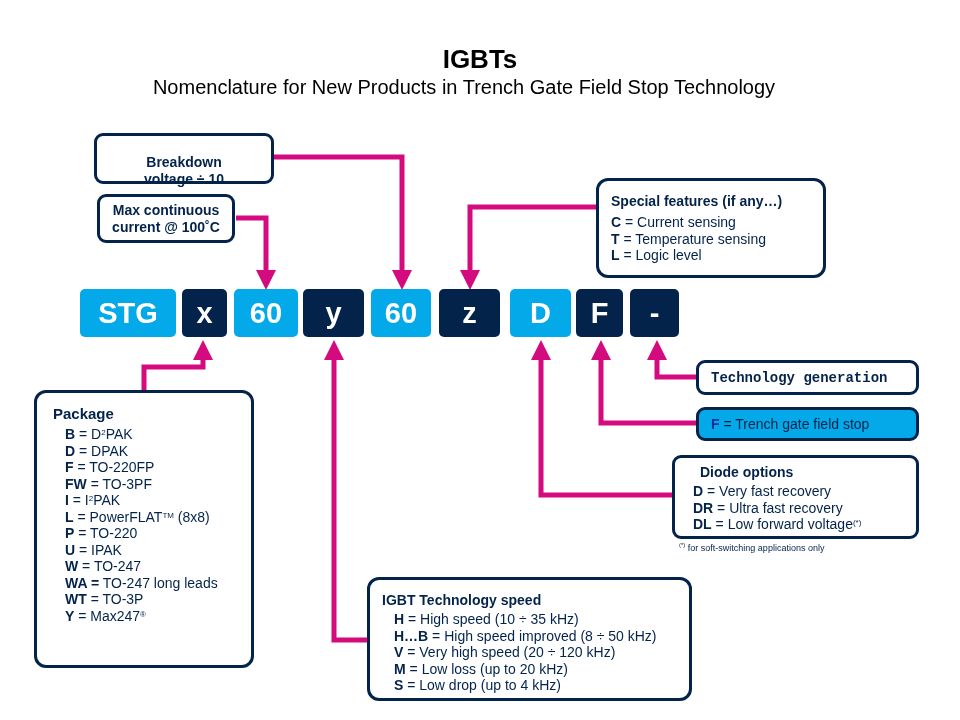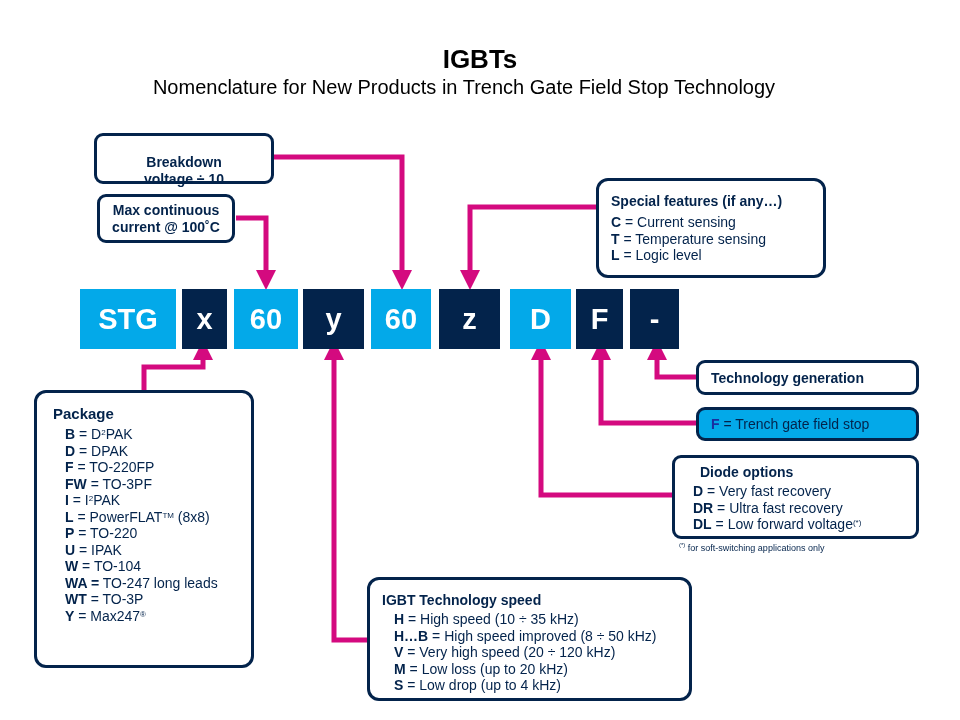--- a/index.html
+++ b/index.html
@@ -1,21 +1,21 @@
 <!DOCTYPE html>
 <html><head>
 <meta charset="utf-8">
 <style>
   html, body { margin:0; padding:0; }
   body { width:960px; height:720px; background:#ffffff; position:relative; overflow:hidden;
          font-family:"Liberation Sans", sans-serif; color:#03234b; }
   .title { position:absolute; left:0; width:960px; text-align:center; top:44px; font-size:26px; font-weight:bold; color:#000; }
   .subtitle { position:absolute; left:12px; width:904px; text-align:center; top:76px; font-size:20px; color:#000; }
   svg.wires { position:absolute; left:0; top:0; width:960px; height:720px; }
-  .code { position:absolute; top:289px; height:60px; border-radius:0; color:#fff; font-weight:bold;
+  .code { position:absolute; top:289px; height:48px; border-radius:5px; color:#fff; font-weight:bold;
           font-size:29px; display:flex; align-items:center; justify-content:center; }
   .light { background:#03a9e9; }
   .dark { background:#03234b; }
   .box { position:absolute; border:3px solid #03234b; border-radius:12px; background:#fff; box-sizing:border-box; }
   .box.small { border-radius:9px; }
   .btitle { font-weight:bold; font-size:14px; color:#03234b; }
   .line { font-size:14px; color:#03234b; line-height:16.5px; white-space:nowrap; }
   .line b { font-weight:bold; }
   .center { text-align:center; }
   sup { font-size:8px; vertical-align:top; position:relative; top:-1px; }
@@ -84,39 +84,39 @@
   <div class="btitle" style="margin-bottom:4px;font-size:15px;">Package</div>
   <div style="padding-left:12px;">
     <div class="line"><b>B</b><span> = D</span><sup>2</sup><span>PAK</span></div>
     <div class="line"><b>D</b><span> = DPAK</span></div>
     <div class="line"><b>F</b><span> = TO-220FP</span></div>
     <div class="line"><b>FW</b><span> = TO-3PF</span></div>
     <div class="line"><b>I</b><span> = I</span><sup>2</sup><span>PAK</span></div>
     <div class="line"><b>L</b><span> = PowerFLAT</span><sup>TM</sup><span>  (8x8)</span></div>
     <div class="line"><b>P</b><span> = TO-220</span></div>
     <div class="line"><b>U</b><span> = IPAK</span></div>
-    <div class="line"><b>W</b><span> = TO-104</span></div>
+    <div class="line"><b>W</b><span> = TO-247</span></div>
     <div class="line"><b>WA =</b><span> TO-247 long leads</span></div>
     <div class="line"><b>WT</b><span> = TO-3P</span></div>
     <div class="line"><b>Y</b><span> = Max247</span><sup>®</sup></div>
   </div>
 </div>
 
 <div class="box" style="left:367px;top:577px;width:325px;height:124px;padding:12px 0 0 12px;">
   <div class="btitle" style="margin-bottom:3px;">IGBT Technology speed</div>
   <div style="padding-left:12px;">
     <div class="line"><b>H</b><span> = High speed (10  ÷  35 kHz)</span></div>
     <div class="line"><b>H…B</b><span> = High  speed improved (8 ÷  50 kHz)</span></div>
     <div class="line"><b>V</b><span> = Very high speed (20 ÷ 120 kHz)</span></div>
     <div class="line"><b>M</b><span> = Low loss (up to 20 kHz)</span></div>
     <div class="line"><b>S</b><span> = Low drop (up to 4 kHz)</span></div>
   </div>
 </div>
 
-<div class="box small" style="left:696px;top:360px;width:223px;height:35px;padding:7px 0 0 12px;">
+<div class="box small" style="left:696px;top:360px;width:223px;height:35px;padding:7px 0 0 12px;font-family:Liberation Mono, monospace;">
   <div class="btitle">Technology generation</div>
 </div>
 
 <div class="box small" style="left:696px;top:407px;width:223px;height:34px;padding:6px 0 0 12px;background:#03a9e9;">
   <div class="line" style="font-size:14px;"><b style="color:#1a2fa0;">F</b><span> = Trench gate field  stop</span></div>
 </div>
 
 <div class="box small" style="left:672px;top:455px;width:247px;height:84px;padding:6px 0 0 12px;">
   <div class="btitle" style="margin-bottom:3px;padding-left:13px;">Diode options</div>
   <div style="padding-left:6px;">

